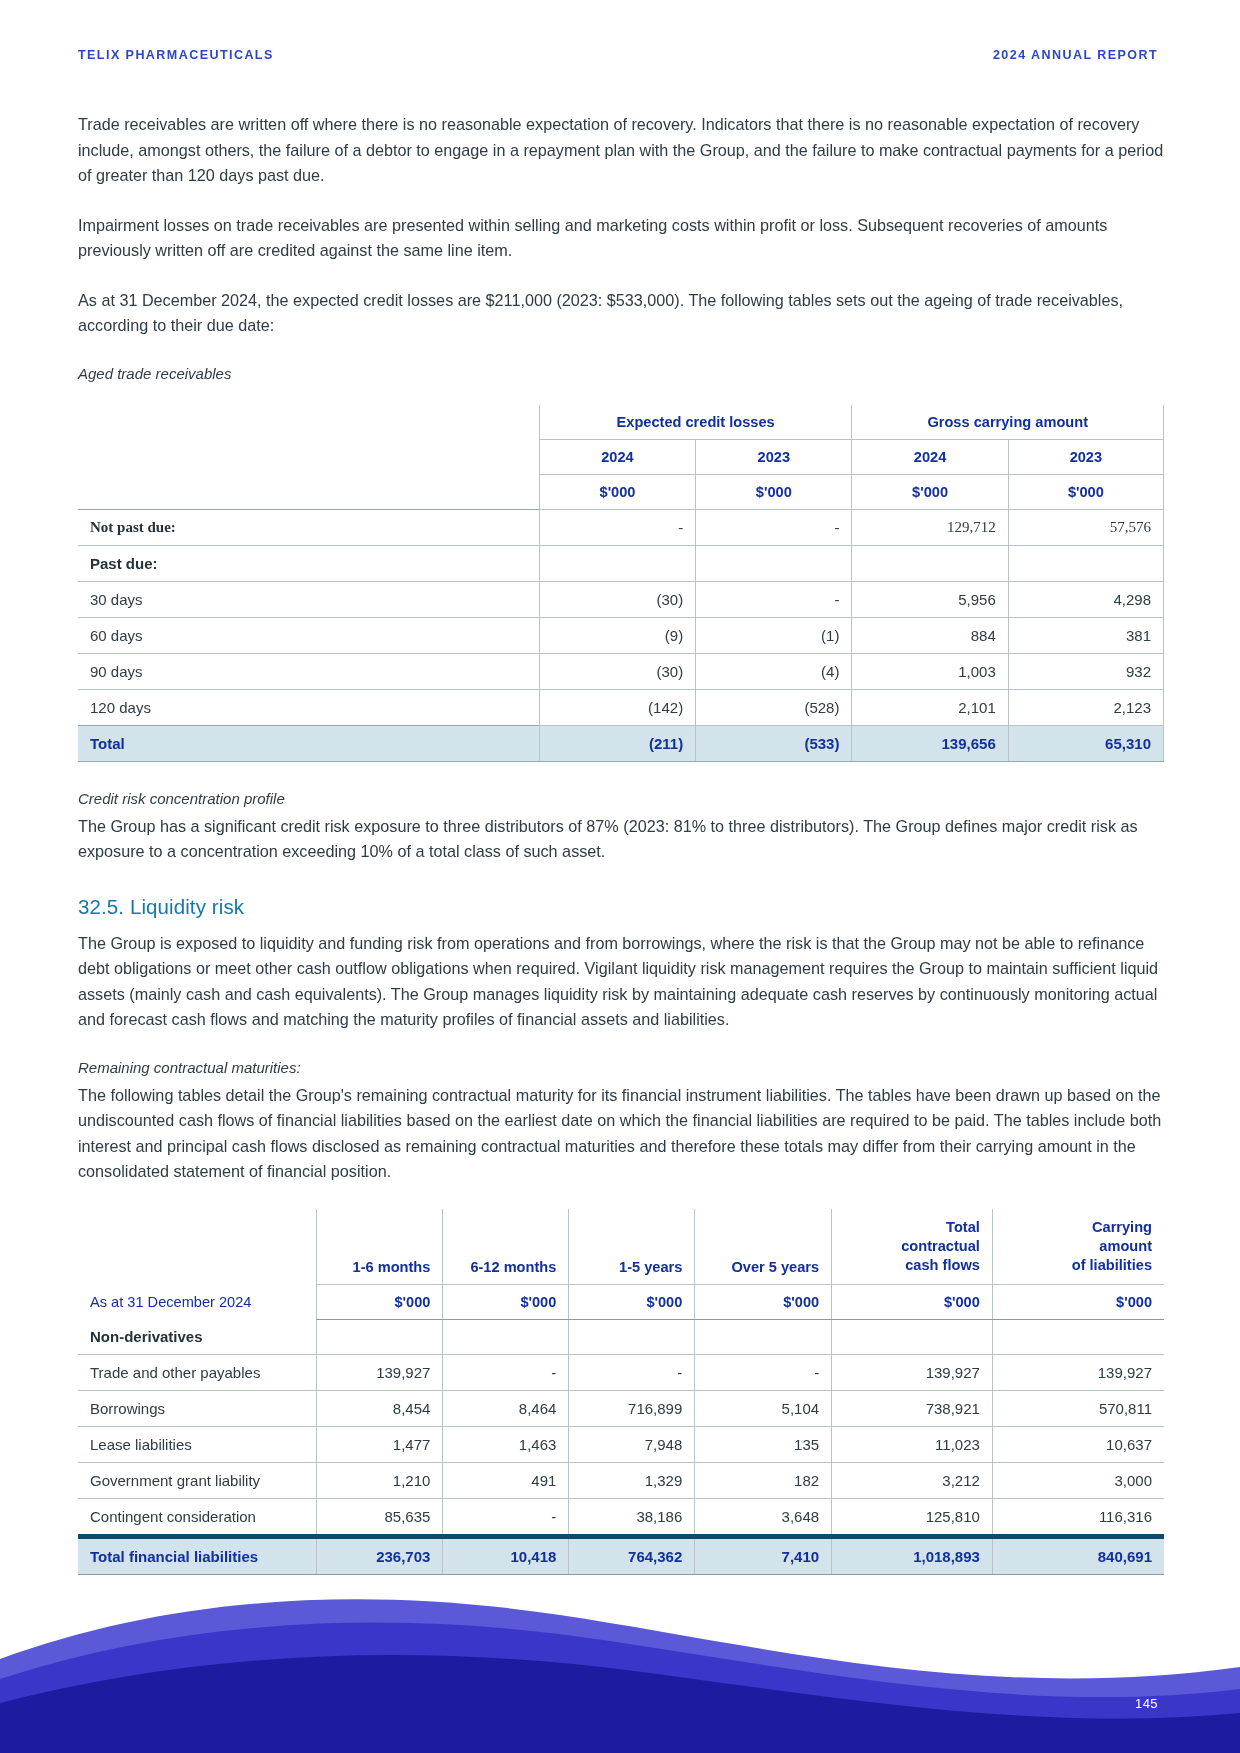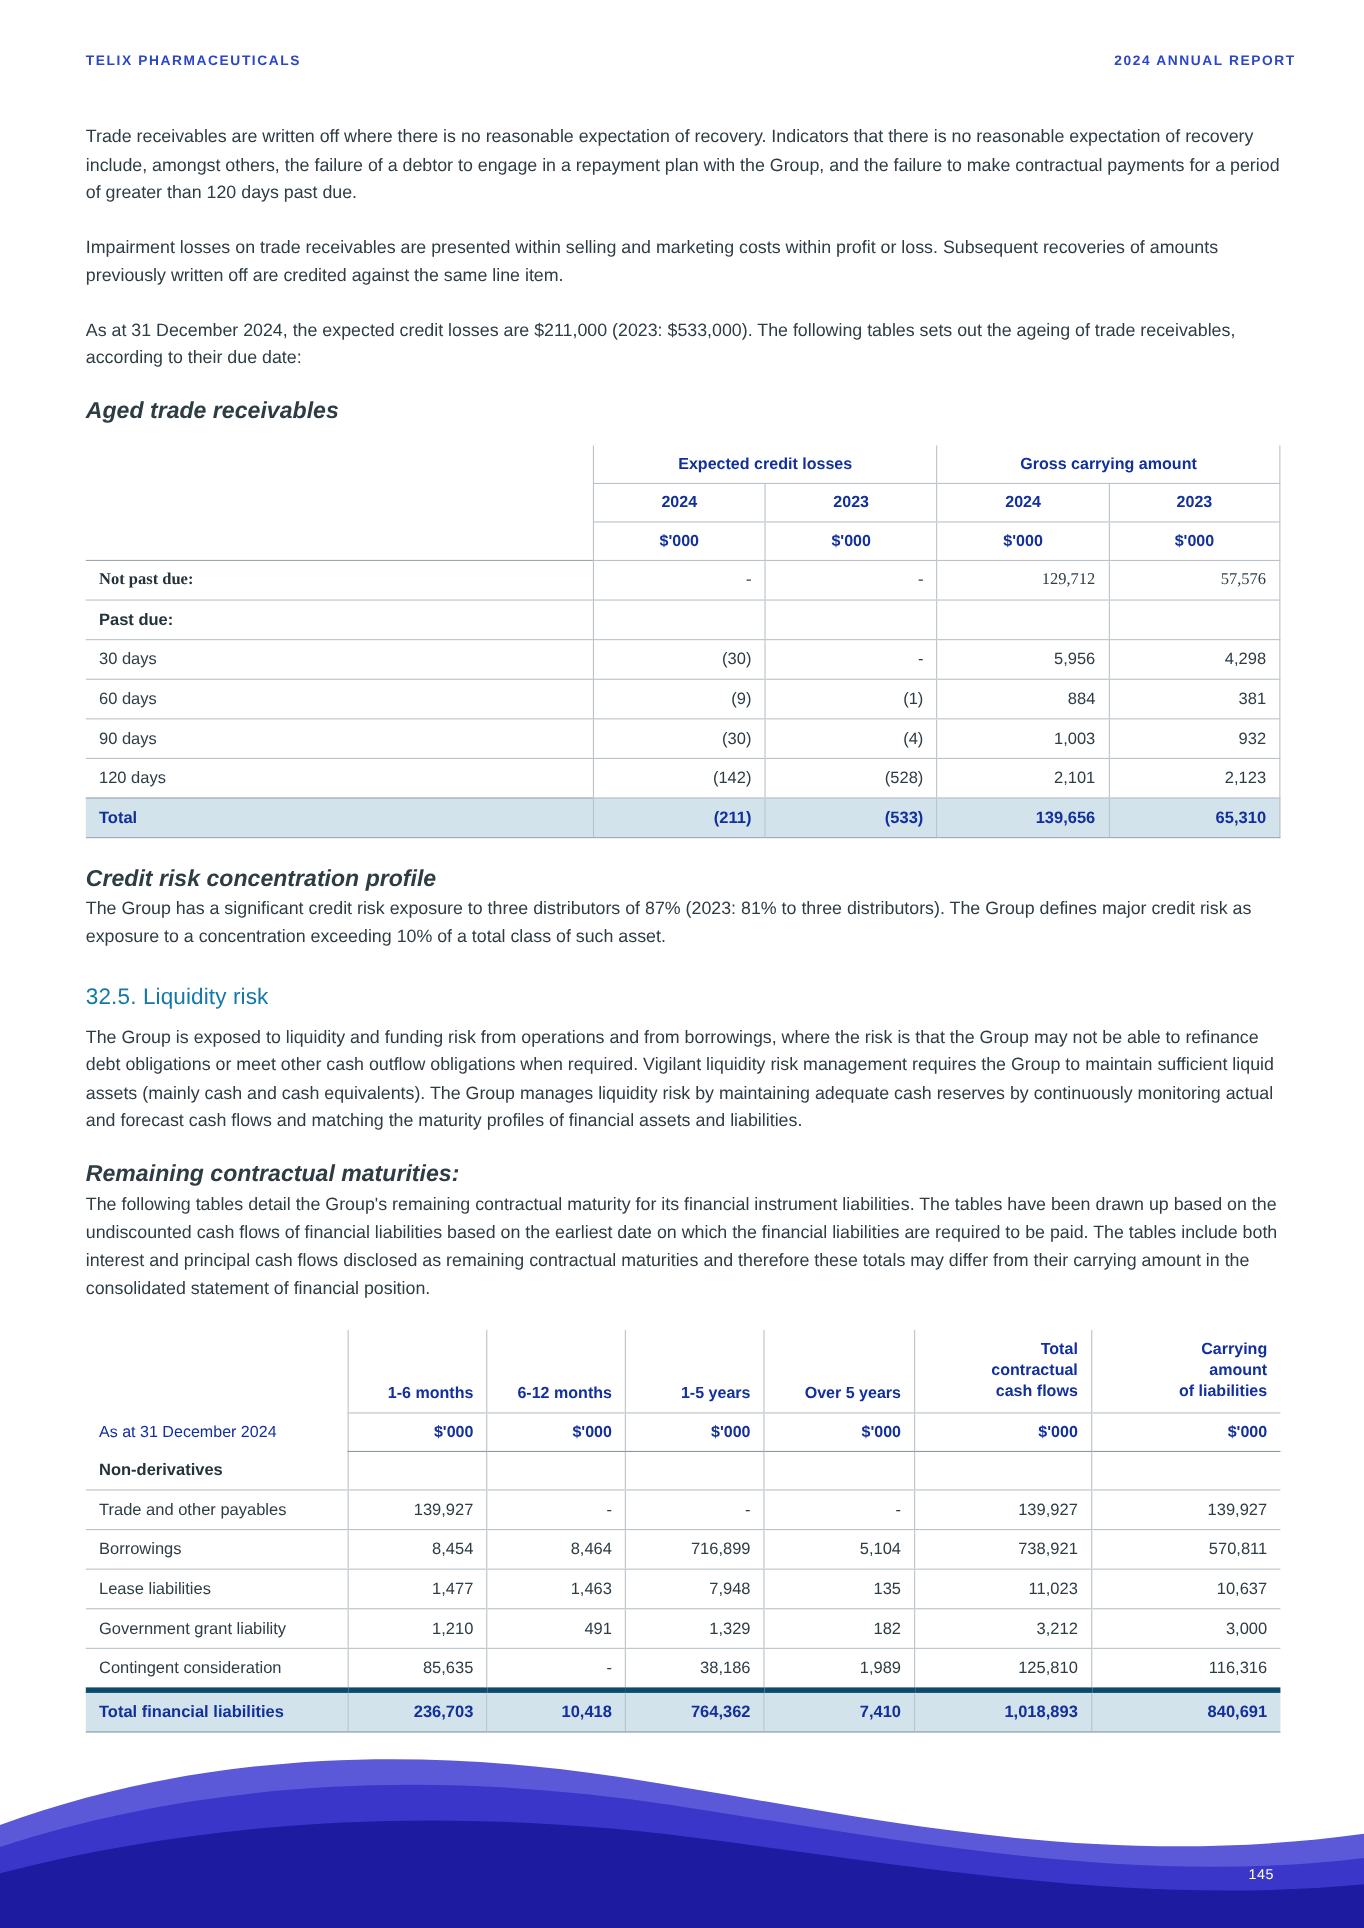--- a/index.html
+++ b/index.html
@@ -15,21 +15,21 @@
     height: 1753px;
     background: #ffffff;
     overflow: hidden;
   }
 
   
   .pg-header {
     position: absolute;
     top: 48px;
     left: 78px;
-    right: 62px;
+    right: 82px;
     display: flex;
     justify-content: space-between;
     align-items: baseline;
   }
   .pg-header span {
     font-size: 12.5px;
     font-weight: 600;
     letter-spacing: 1.45px;
     color: #2b46c8;
     white-space: nowrap;
@@ -46,26 +46,25 @@
   p.body {
     font-size: 16.2px;
     line-height: 25.5px;
     color: #2e3c44;
     margin-bottom: 24px;
     max-width: 1086px;
   }
   p.body:last-child { margin-bottom: 0; }
 
   .caption-italic {
-    font-size: 21px;
+    font-size: 15px;
     line-height: 22px;
     font-style: italic;
     color: #2e3c44;
     margin-bottom: 20px;
-    font-weight: bold;
   }
   .caption-italic.tight { margin-bottom: 4px; }
 
   h3.section-head {
     font-size: 20.5px;
     font-weight: 400;
     color: #1479a8;
     margin-top: 30px;
     margin-bottom: 12px;
     letter-spacing: 0.1px;
@@ -338,21 +337,21 @@
           <td class="num vl hl">1,329</td>
           <td class="num vl hl">182</td>
           <td class="num vl hl">3,212</td>
           <td class="num vl hl">3,000</td>
         </tr>
         <tr>
           <td class="label hl">Contingent consideration</td>
           <td class="num vl hl">85,635</td>
           <td class="num vl hl">-</td>
           <td class="num vl hl">38,186</td>
-          <td class="num vl hl">1,989</td>
+          <td class="num vl hl">3,648</td>
           <td class="num vl hl">125,810</td>
           <td class="num vl hl">116,316</td>
         </tr>
         <tr class="total-row">
           <td class="label">Total financial liabilities</td>
           <td class="num vl">236,703</td>
           <td class="num vl">10,418</td>
           <td class="num vl">764,362</td>
           <td class="num vl">7,410</td>
           <td class="num vl">1,018,893</td>

